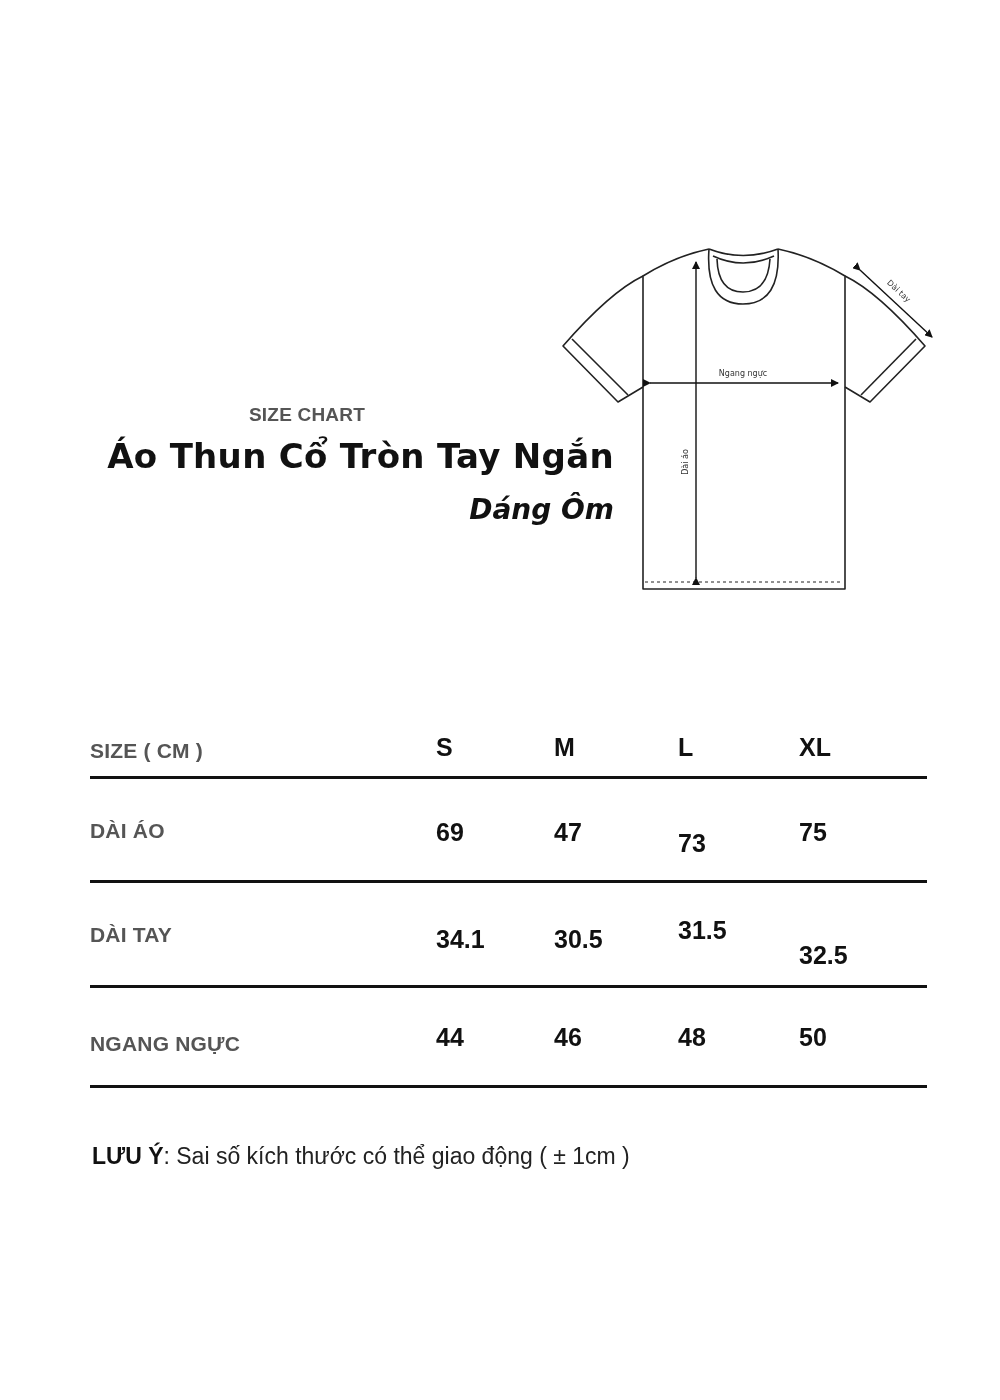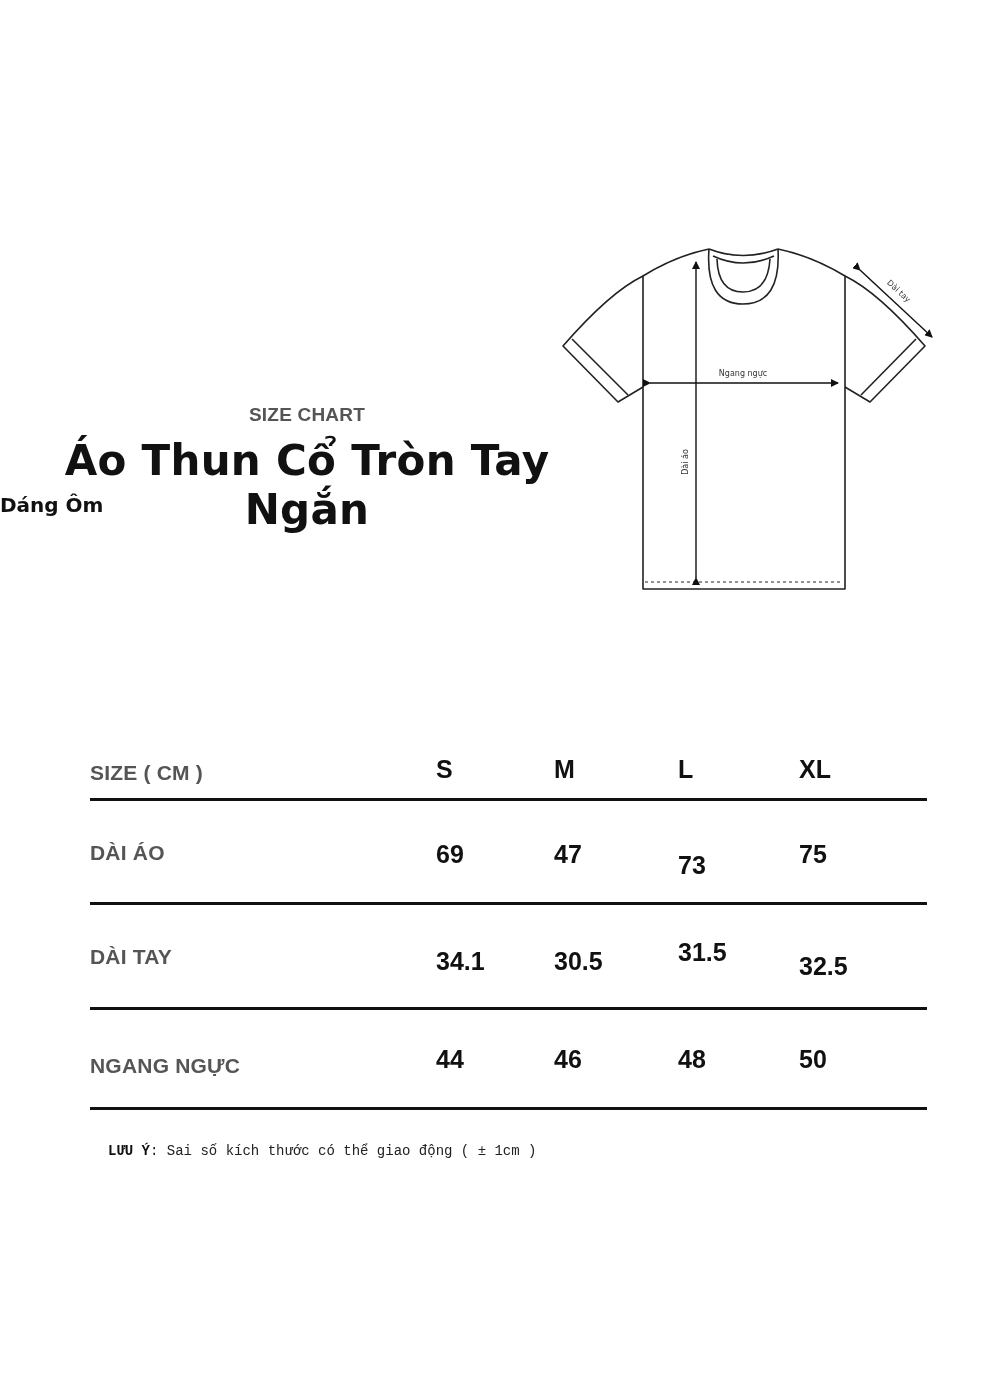--- a/index.html
+++ b/index.html
@@ -1,29 +1,29 @@
 <!DOCTYPE html>
 <html><head>
 <meta charset="utf-8">
 <style>
   html, body { margin:0; padding:0; background:#ffffff; }
   body { width:1000px; height:1400px; position:relative; overflow:hidden;
          font-family:"DejaVu Sans", "Liberation Sans", sans-serif; color:#111; }
   .abs { position:absolute; }
   .subtitle-top { left:0; width:614px; top:404px; text-align:center; font-size:19px; font-weight:bold; color:#555; letter-spacing:0.2px; font-family:"Liberation Sans", sans-serif; }
-  .title { left:0; width:614px; top:436px; text-align:center; font-size:42px; font-weight:bold; color:#111; letter-spacing:0.3px; }
-  .subtitle { left:0; width:614px; top:493px; text-align:left; font-size:20px; font-weight:bold; color:#111; }
+  .title { left:0; width:614px; top:436px; text-align:right; font-size:34px; font-weight:bold; color:#111; letter-spacing:0.3px; }
+  .subtitle { left:0; width:614px; top:493px; text-align:right; font-size:28px; font-weight:bold; color:#111;font-style:italic; }
   .shirt { left:555px; top:240px; width:400px; height:360px; }
-  .tbl { left:90px; top:728px; width:837px;margin-top:22px; }
+  .tbl { left:90px; top:728px; width:837px; }
   .row { position:relative; }
   .row .lbl { position:absolute; left:0; font-size:21px; font-weight:bold; color:#555; font-family:"Liberation Sans", sans-serif; letter-spacing:0.2px; }
   .row .val { position:absolute; font-size:25px; font-weight:bold; color:#111; font-family:"Liberation Sans", sans-serif; }
   .rule { position:absolute; left:0; width:837px; height:3px; background:#111; }
   .c0 { left:346px; } .c1 { left:464px; } .c2 { left:588px; } .c3 { left:709px; }
-  .note { left:108px; top:1143px; font-size:14px; color:#222; font-family:Liberation Mono, monospace; }
+  .note { left:92px; top:1143px; font-size:23px; color:#222; font-family:Liberation Sans, sans-serif; }
   .note b { color:#111; }
 </style>
 </head>
 <body>
 
 <div class="abs subtitle-top">SIZE CHART</div>
 <div class="abs title">Áo Thun Cổ Tròn Tay Ngắn</div>
 <div class="abs subtitle">Dáng Ôm</div>
 
 <svg class="abs shirt" viewBox="555 240 400 360" width="400" height="360">
@@ -76,21 +76,21 @@
     <span class="val c2" style="top:52px;">73</span>
     <span class="val c3" style="top:41px;">75</span>
     <div class="rule" style="top:103px;"></div>
   </div>
 
   <div class="row" style="height:105px;">
     <span class="lbl" style="top:42px;">DÀI TAY</span>
     <span class="val c0" style="top:44px;">34.1</span>
     <span class="val c1" style="top:44px;">30.5</span>
     <span class="val c2" style="top:35px;">31.5</span>
-    <span class="val c3" style="top:49px;">32.5</span>
+    <span class="val c3" style="top:60px;">32.5</span>
     <div class="rule" style="top:104px;"></div>
   </div>
 
   <div class="row" style="height:100px;">
     <span class="lbl" style="top:46px;">NGANG NGỰC</span>
     <span class="val c0" style="top:37px;">44</span>
     <span class="val c1" style="top:37px;">46</span>
     <span class="val c2" style="top:37px;">48</span>
     <span class="val c3" style="top:37px;">50</span>
     <div class="rule" style="top:99px;"></div>

